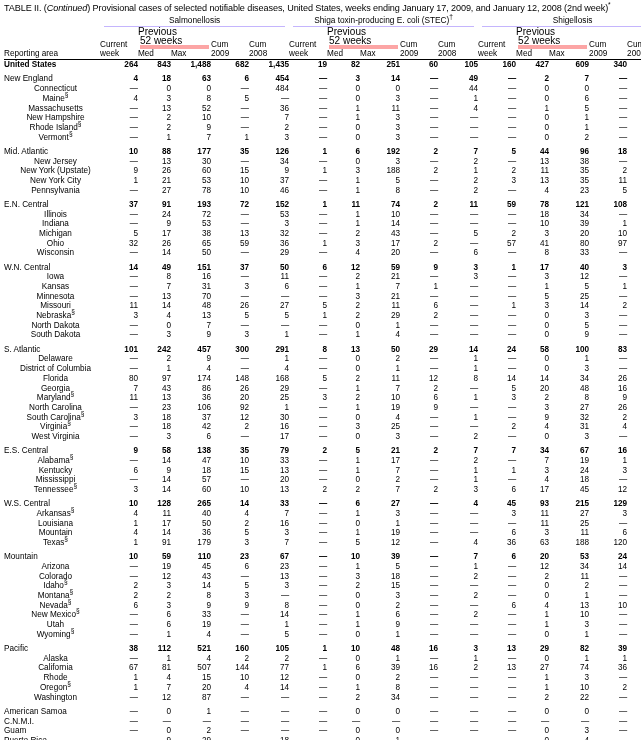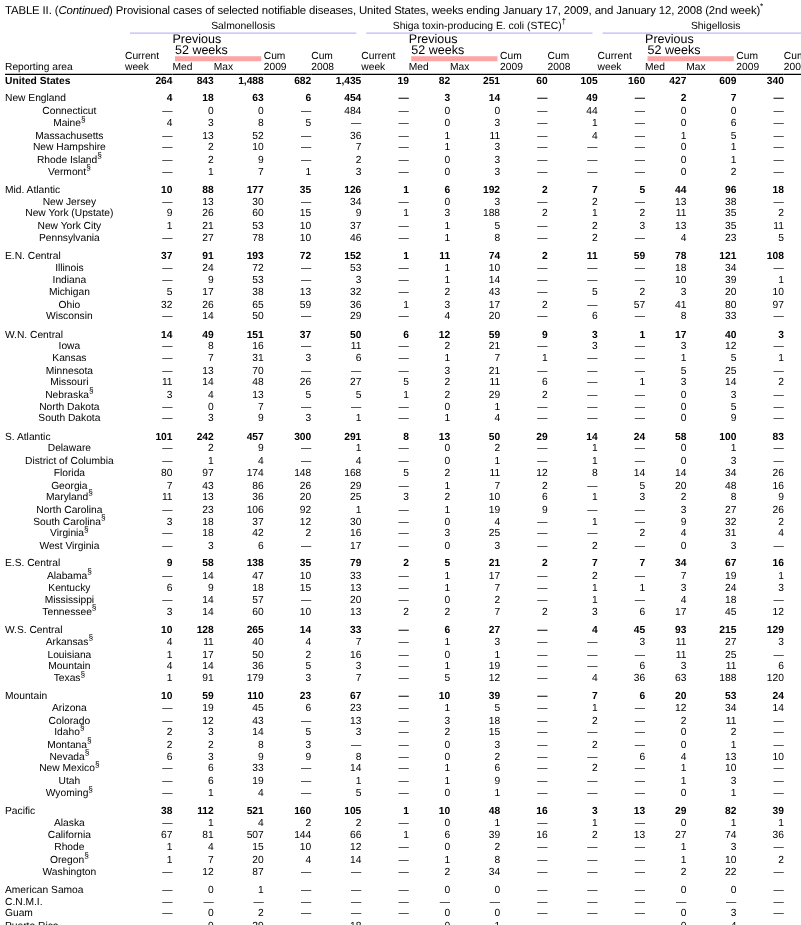--- a/index.html
+++ b/index.html
@@ -1269,21 +1269,21 @@
           <td class="num">1</td>
           <td class="num">1</td>
           <td class="num">—</td>
         </tr>
         <tr class="data state">
           <td class="area indent">California</td>
           <td class="num">67</td>
           <td class="num">81</td>
           <td class="num">507</td>
           <td class="num">144</td>
-          <td class="num">66</td>
+          <td class="num">77</td>
           <td class="num">1</td>
           <td class="num">6</td>
           <td class="num">39</td>
           <td class="num">16</td>
           <td class="num">2</td>
           <td class="num">13</td>
           <td class="num">27</td>
           <td class="num">74</td>
           <td class="num">36</td>
           <td class="num">30</td>

